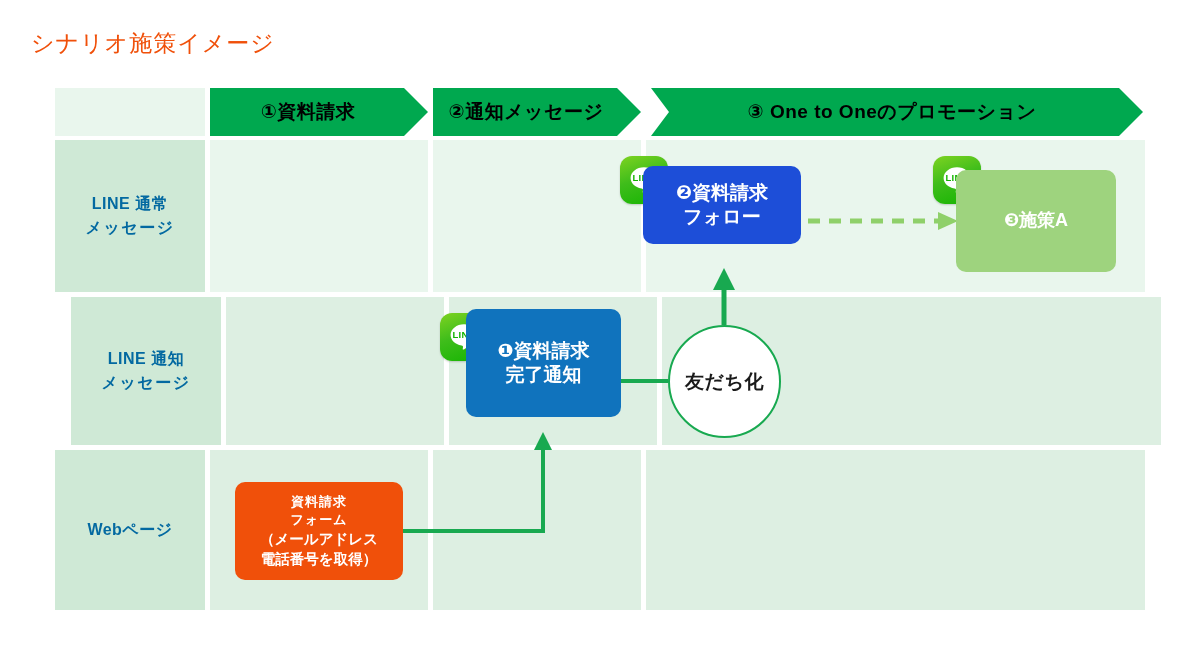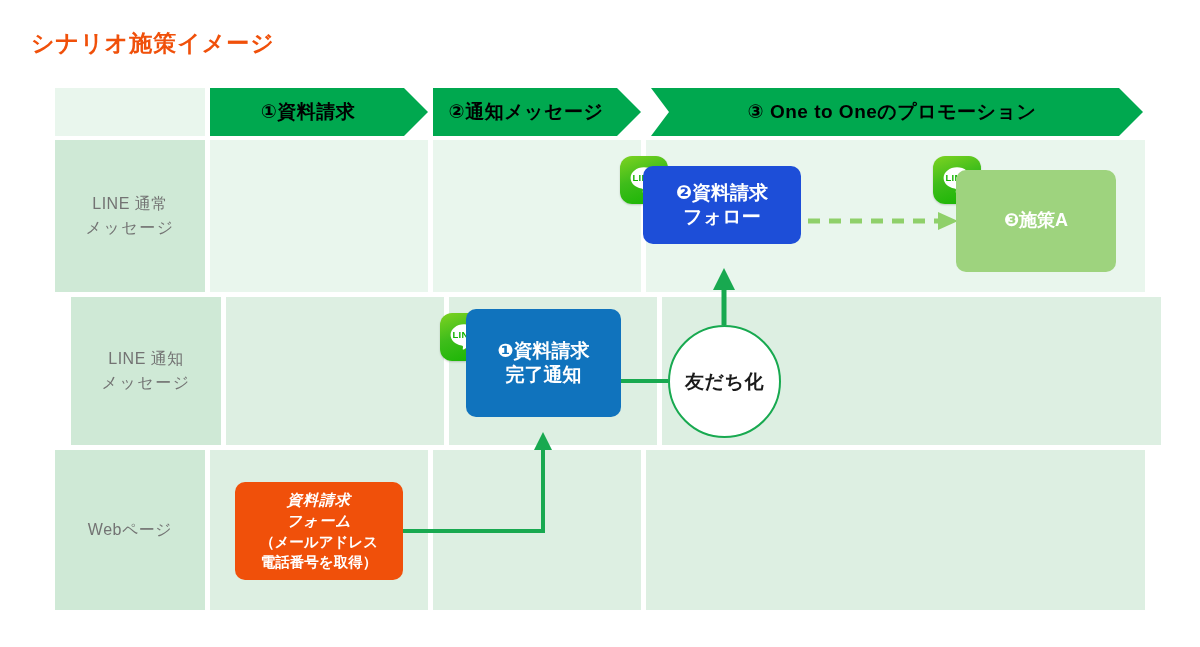--- a/index.html
+++ b/index.html
@@ -20,21 +20,21 @@
     background: #ffffff;
     overflow: hidden;
   }
 
   
   .page-title {
     position: absolute;
     left: 31px;
     top: 28px;
     font-size: 23px;
-    font-weight: bold;
+    font-weight: normal;
     letter-spacing: 1px;
     color: #f0500a;
     white-space: nowrap;
   }
 
   
   .grid {
     position: absolute;
     left: 55px;
     top: 88px;
@@ -105,22 +105,22 @@
     position: absolute;
     left: 0; top: 0;
     width: 150px; height: 100%;
     background: #cfe9d6;
     display: flex;
     flex-direction: column;
     align-items: center;
     justify-content: center;
     text-align: center;
     font-size: 16px;
-    font-weight: normal;
-    color: #737373;
+    font-weight: bold;
+    color: #0369a1;
     line-height: 1.5;
     letter-spacing: 0.5px;
     box-sizing: border-box;
   }
   .row-label .l2 { letter-spacing: 1.5px; }
 
   .row-cells {
     position: absolute;
     left: 155px; top: 0;
     width: 935px; height: 100%;
@@ -183,21 +183,21 @@
     font-weight: bold;
   }
   .node-orange {
     background: #f0500a;
     left: 235px; top: 482px;
     width: 168px; height: 98px;
     font-size: 15px;
     font-weight: bold;
     line-height: 1.38;
   }
-  .node-orange .big { font-size: 15px; letter-spacing: 1px; font-style: italic; }
+  .node-orange .big { font-size: 13px; letter-spacing: 1px; }
   .node-orange .small { font-size: 14.5px; }
 
   .node-circle {
     position: absolute;
     left: 668px; top: 325px;
     width: 113px; height: 113px;
     border-radius: 50%;
     background: #ffffff;
     border: 2px solid #18a950;
     display: flex;

